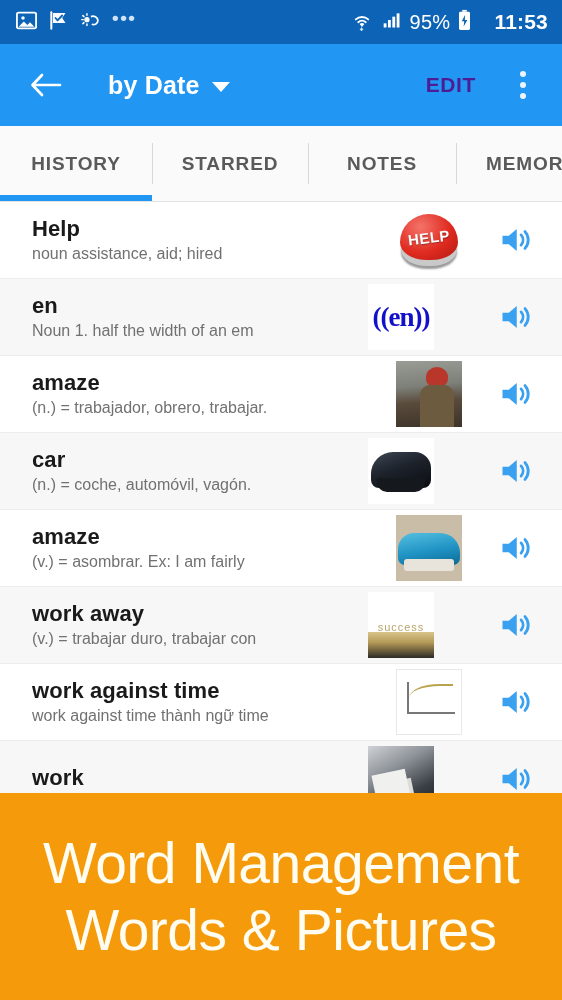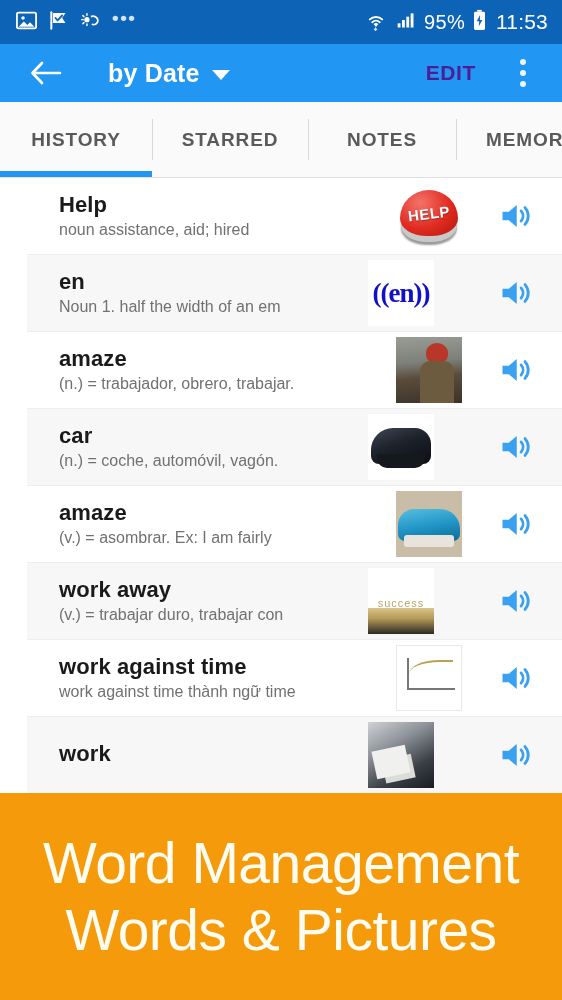--- a/index.html
+++ b/index.html
@@ -14,25 +14,25 @@
   
   .statusbar {
     height: 44px; background: #0d63b5; color: #ffffff;
     display: flex; align-items: center; padding: 0 14px 0 16px;
   }
   .sb-left { display: flex; align-items: center; gap: 11px; flex: 1; }
   .sb-right { display: flex; align-items: center; gap: 7px; }
   .sb-icon { display: block; }
   .sb-dots { font-size: 19px; line-height: 10px; letter-spacing: 1.5px; color: #cfe4f7; font-weight: bold; position:relative; top:-4px;}
   .sb-pct { font-size: 20px; font-weight: 400; letter-spacing: .3px; }
-  .sb-time { font-size: 21px; font-weight: 400; letter-spacing: .2px; margin-left: 2px; }
+  .sb-time { font-size: 21px; font-weight: 700; letter-spacing: .2px; margin-left: 15px; }
 
   
   .appbar {
-    height: 58px; background: #2196f3; color: #fff;
+    height: 82px; background: #2196f3; color: #fff;
     display: flex; align-items: center; padding: 0 22px 0 26px;
   }
   .ab-back { width: 40px; height: 40px; display:flex; align-items:center; justify-content:center; cursor:pointer; }
   .ab-title-wrap {
     display: flex; align-items: center; gap: 12px;
     margin-left: 42px; cursor: pointer;
   }
   .ab-title { font-size: 25px; font-weight: bold; letter-spacing: .2px; }
   .ab-caret {
     width: 0; height: 0; border-left: 9px solid transparent;
@@ -60,21 +60,21 @@
   .tab.memorize{ width: 160px; justify-content: flex-start; padding-left: 30px; }
   .tab + .tab::before {
     content:""; position: absolute; left: 0; top: 17px; bottom: 17px;
     width: 1px; background: #d8d8d8;
   }
   .tab-indicator {
     position: absolute; left: 0; bottom: 0; width: 152px; height: 6px; background: #2196f3;
   }
 
   
-  .list { position: relative; background: #fff; padding-left: 27px; }
+  .list { position: relative; background: #fff; }
   .row {
     display: flex; align-items: center; height: 77px;
     border-bottom: 1px solid #ededed; padding-left: 32px; padding-right: 0;
     background: #ffffff; cursor: pointer;
   }
   .row.alt { background: #f7f7f7; gap: 28px; }
   .row-text { flex: 1; min-width: 0; padding-right: 8px; }
   .row-word {
     font-size: 22px; font-weight: bold; color: #1a1a1a; letter-spacing: .1px;
     white-space: nowrap; overflow: hidden; line-height: 1.18;

